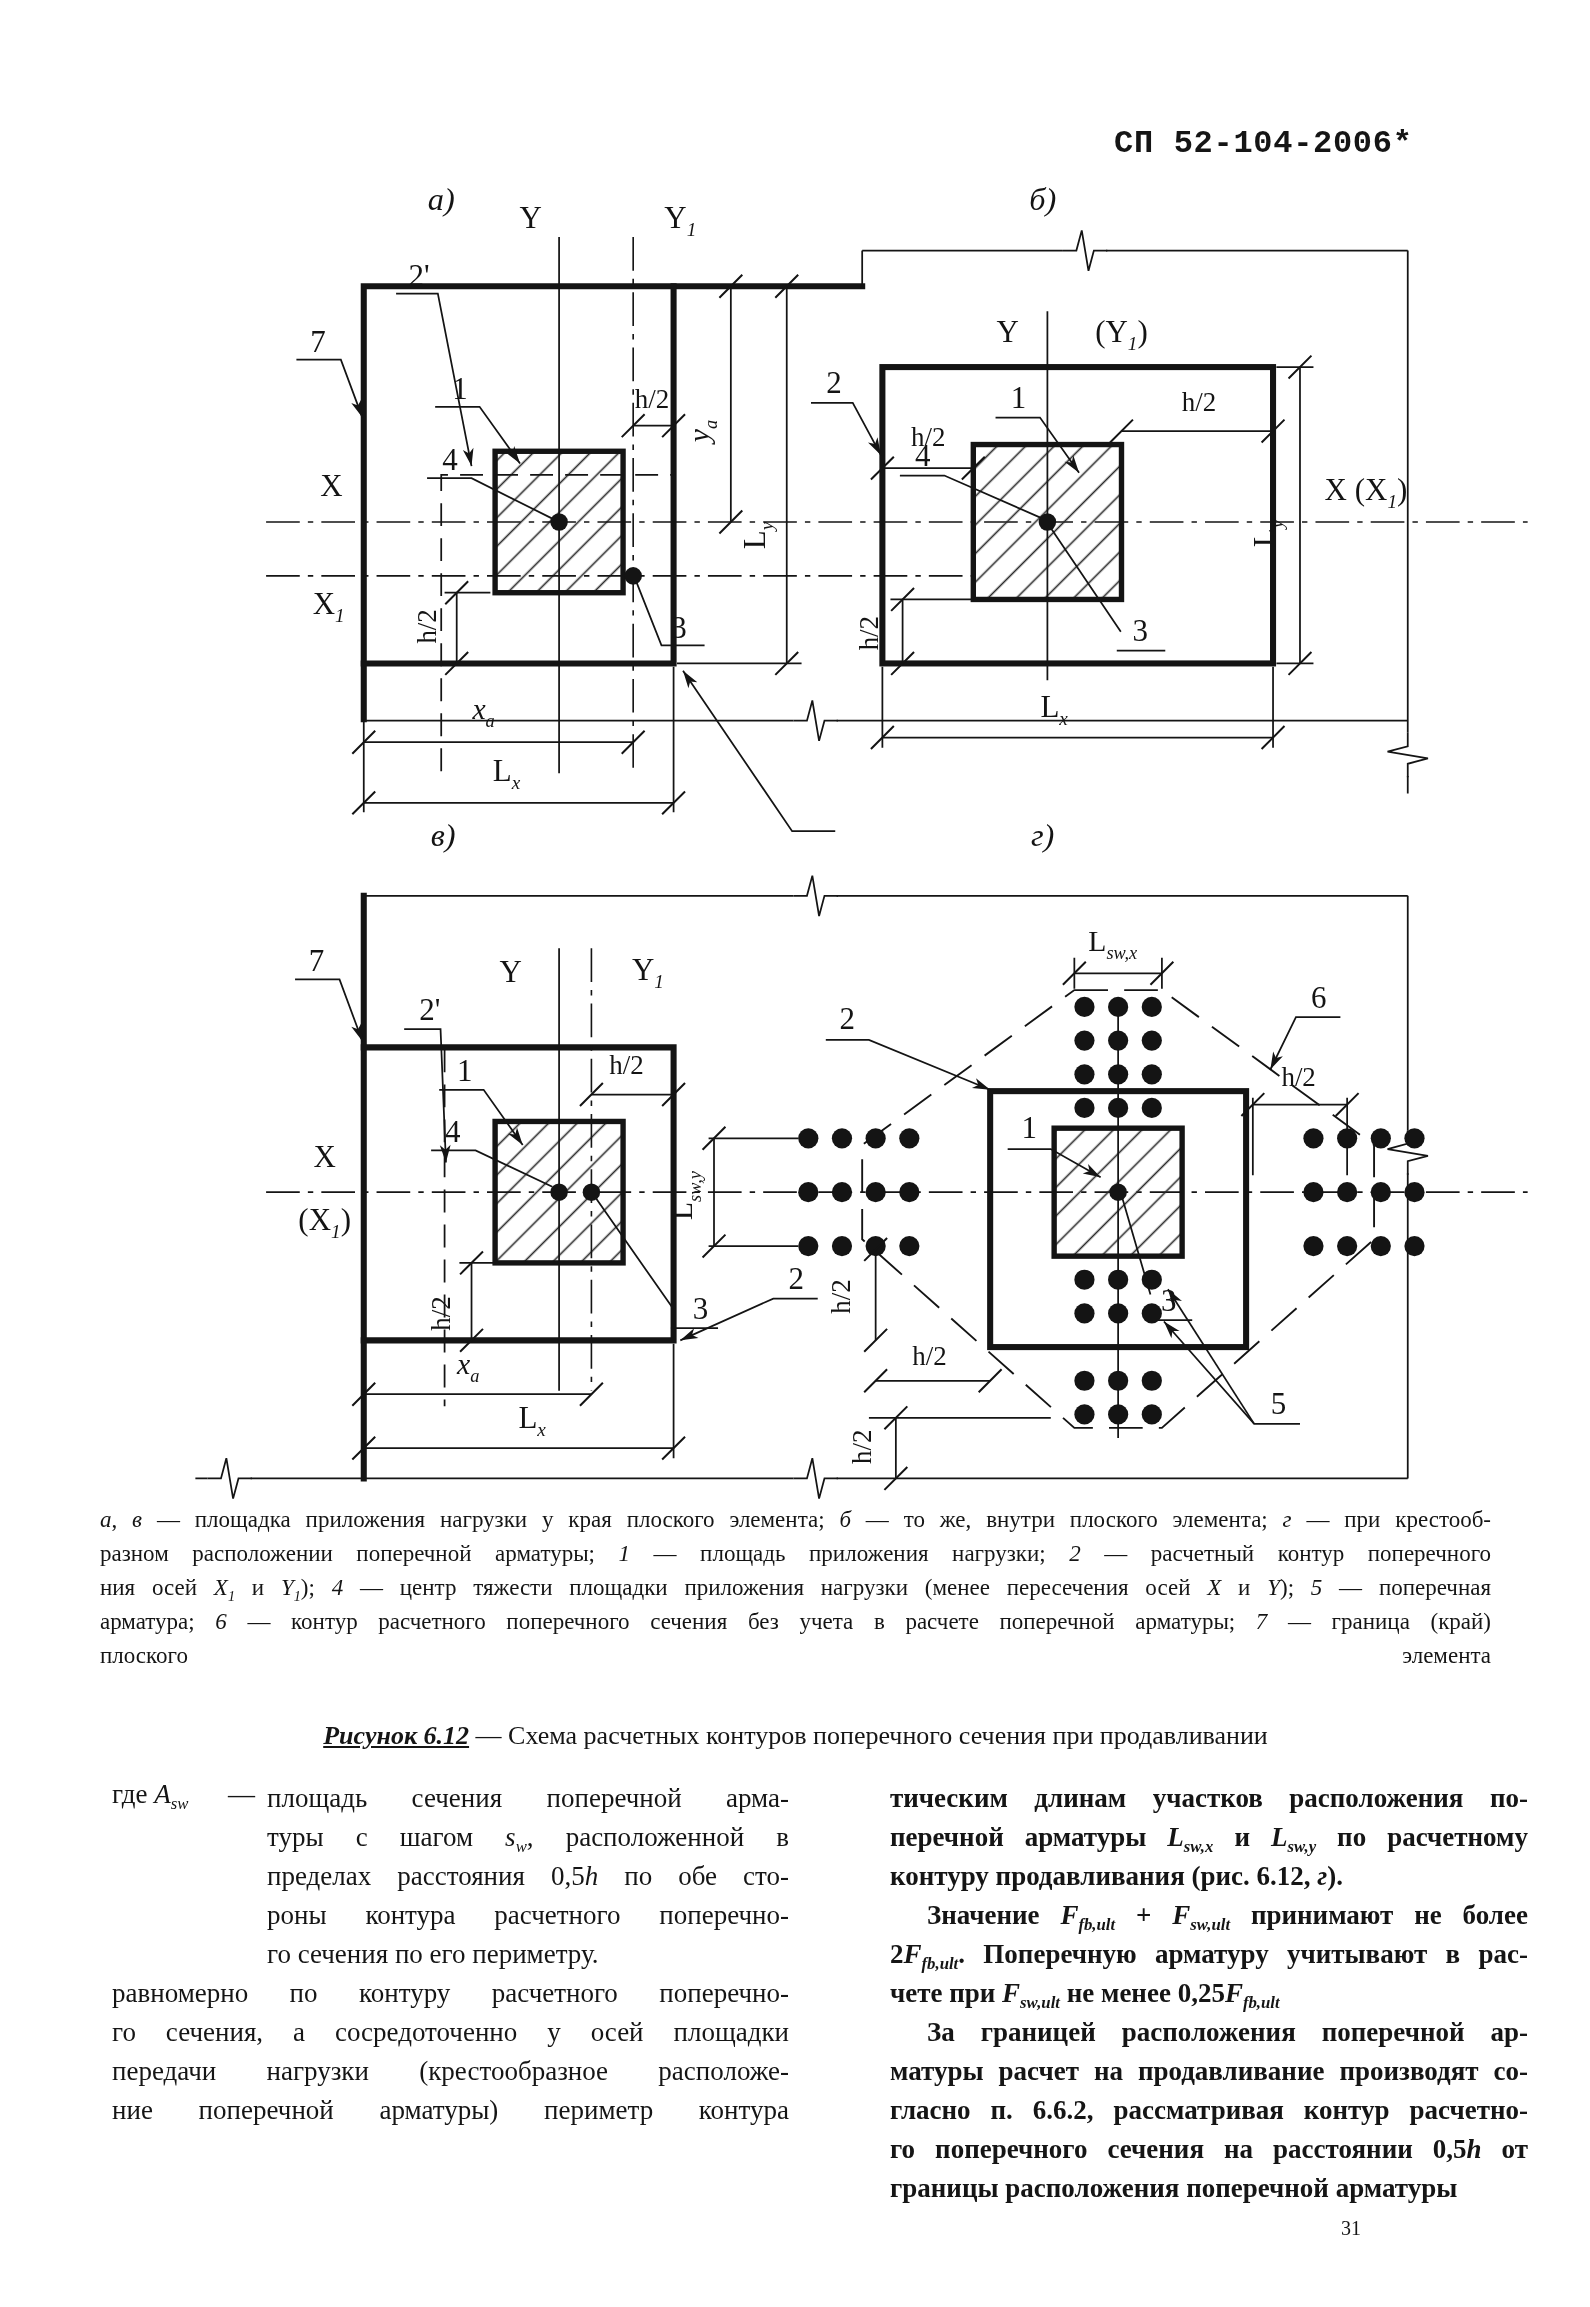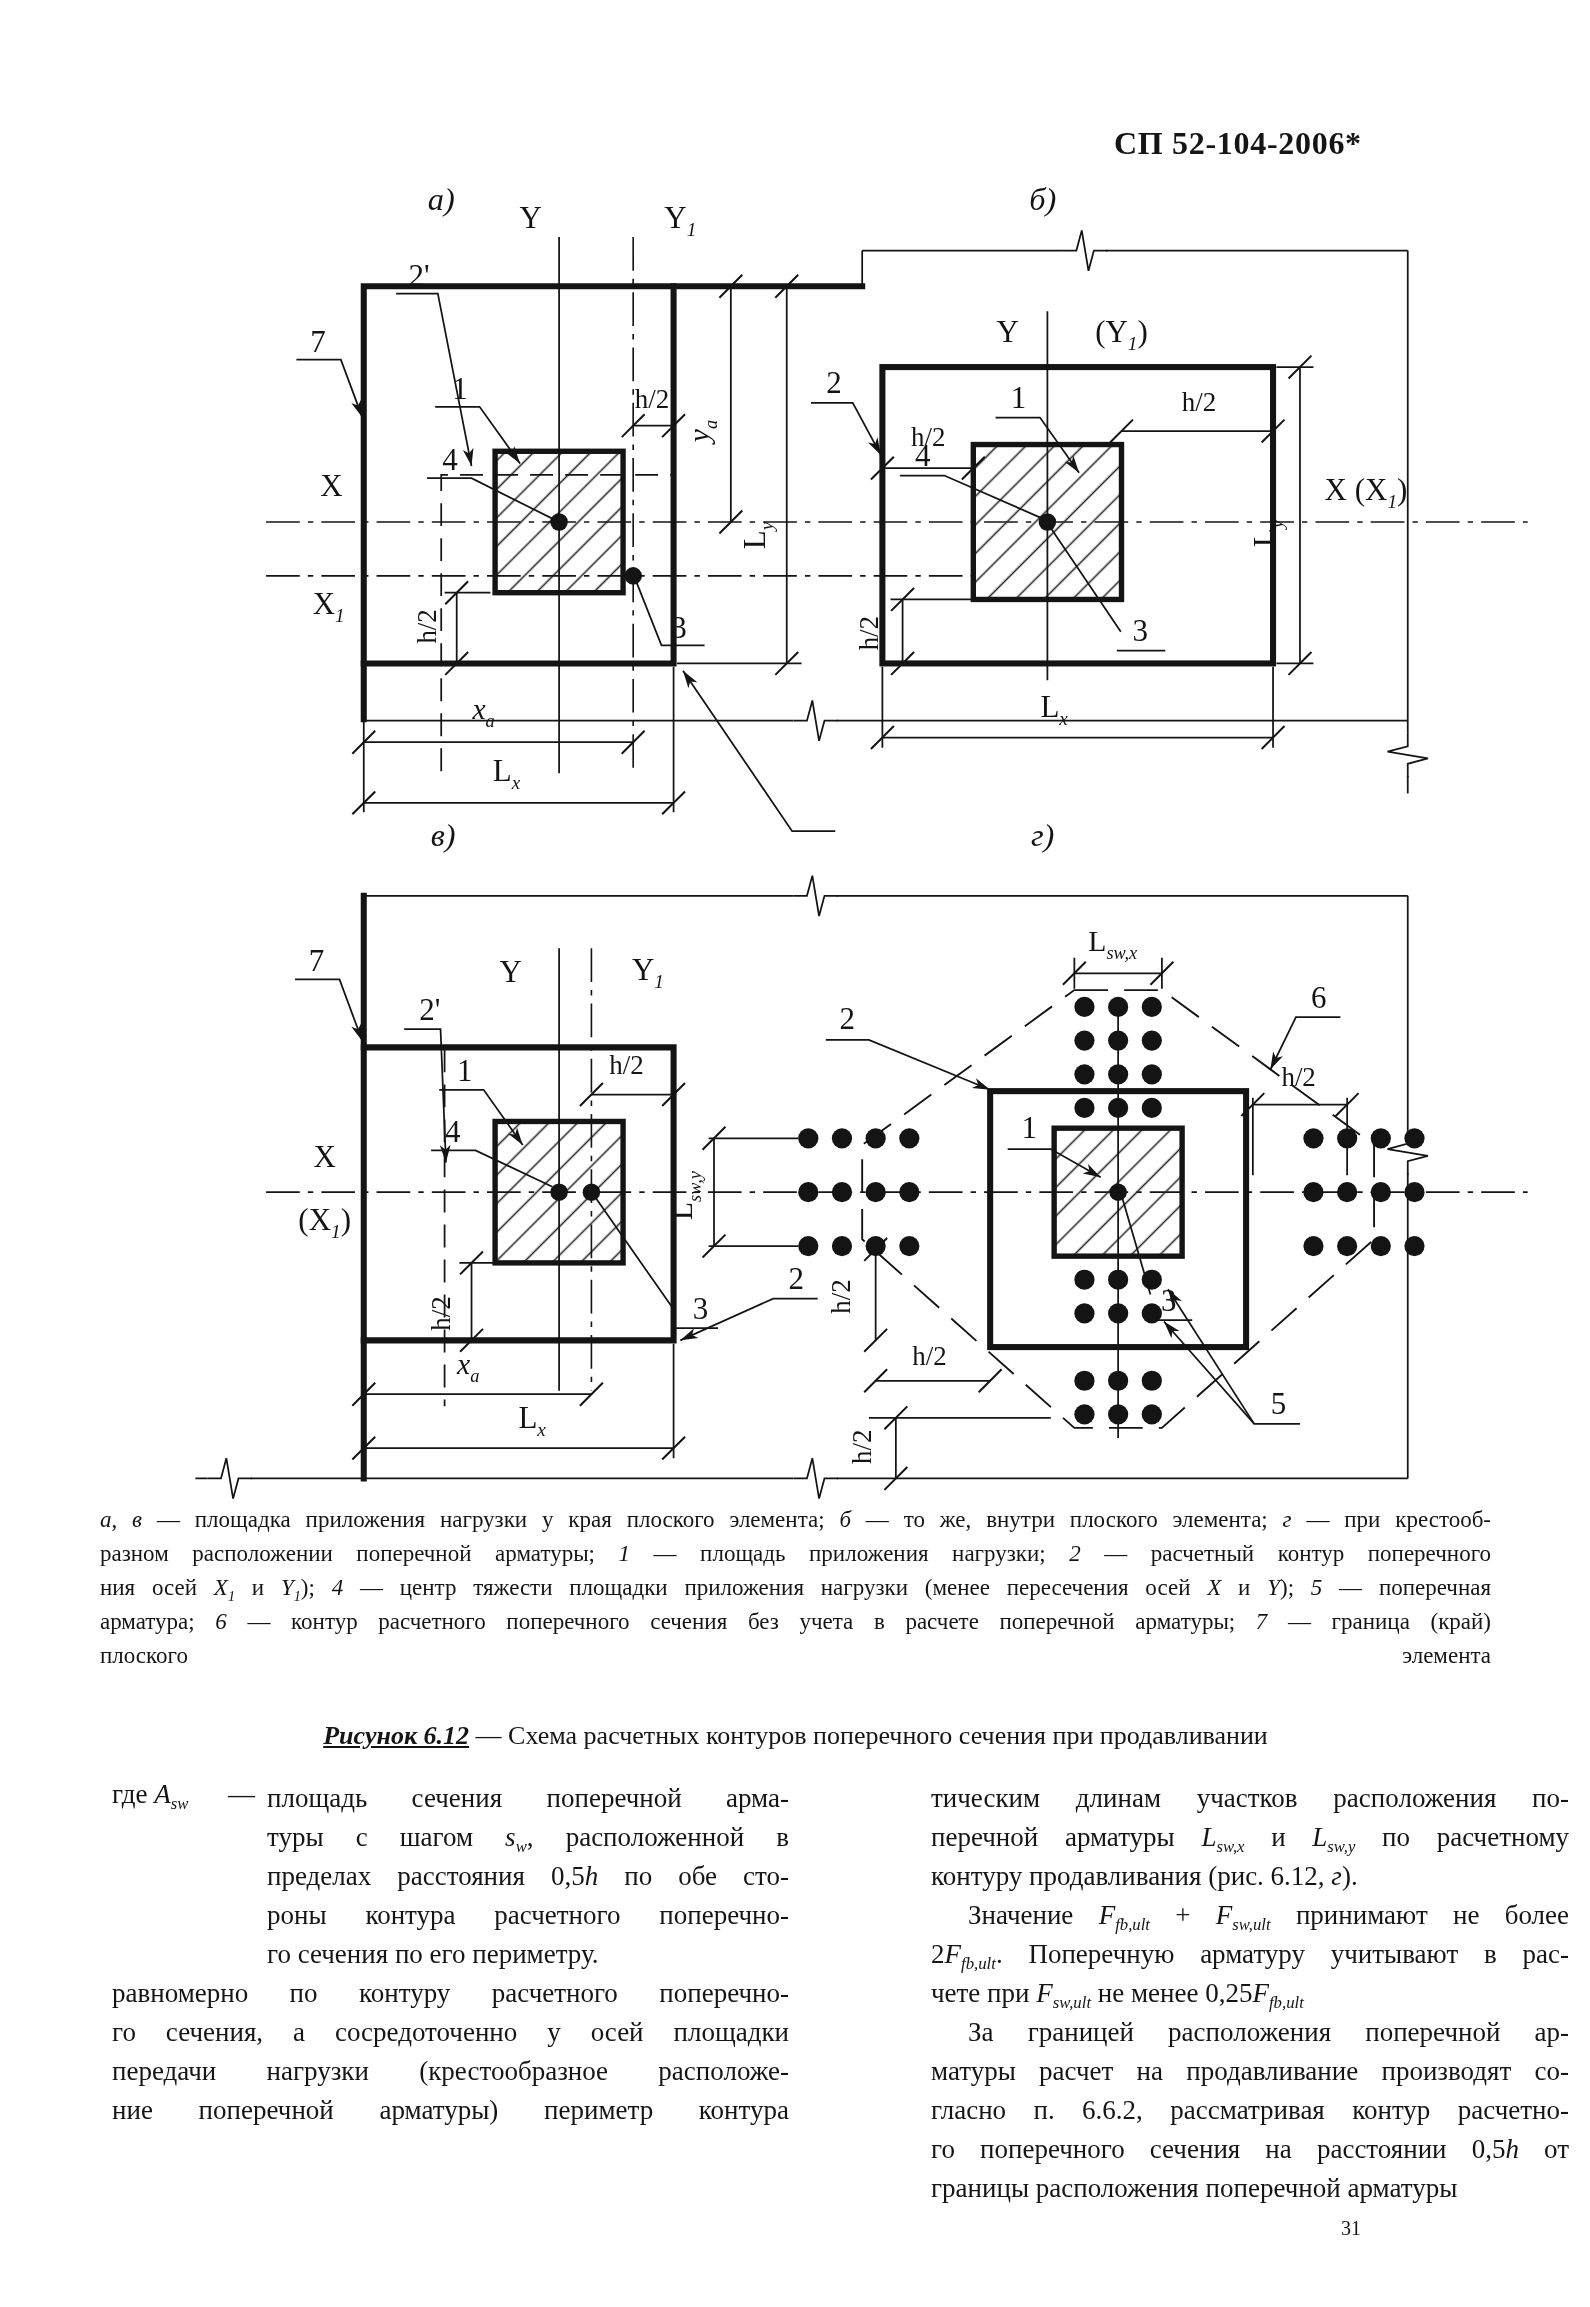--- a/index.html
+++ b/index.html
@@ -1,19 +1,19 @@
 <!DOCTYPE html>
 <html style="font-size:10.8px"><head>
 <meta charset="utf-8">
 <style>
   html,body{margin:0;padding:0;background:#e8e8e8;}
   #page{position:relative;width:1591px;height:2307px;background:#ffffff;
         font-family:"Liberation Serif",serif;color:#151515;overflow:hidden;}
   #hdr{position:absolute;top:125px;left:1114px;width:377px;
-       font-family:Liberation Serif, serif;font-weight:bold;
+       font-family:Liberation Mono, monospace;font-weight:bold;
        font-size:32px;letter-spacing:0.7px;}
   #figsvg{position:absolute;top:0;left:0;}
   
   .tk{stroke:#141414;stroke-width:9;fill:none;stroke-linecap:square}
   .tkre{stroke:#141414;stroke-width:9;fill:none}
   .tn{stroke:#141414;stroke-width:2.6;fill:none}
   .dm{stroke:#141414;stroke-width:2.6;fill:none}
   .tks{stroke:#141414;stroke-width:3;fill:none}
   .dd{stroke:#141414;stroke-width:2.4;fill:none;stroke-dasharray:50 12 8 12}
   .ds{stroke:#141414;stroke-width:2.6;fill:none;stroke-dasharray:34 18}
@@ -23,21 +23,21 @@
   .ld{marker-end:url(#arw)}
   #figsvg text{fill:#141414;font-family:"Liberation Serif",serif;}
   .cg{fill:#141414}
   
   #caption{position:absolute;top:1503px;left:100px;width:1391px;font-size:23px;}
   #caption .line{line-height:34px;}
   #figtitle{position:absolute;top:1721px;left:100px;width:1391px;text-align:center;font-size:26px;}
   .bi{font-weight:bold;font-style:italic;text-decoration:underline;}
   .col{position:absolute;top:1779px;font-size:27px;}
   #col-left{left:112px;width:677px;}
-  #col-right{left:931px;width:638px;}
+  #col-right{left:890px;width:638px;font-weight:bold;}
   .col .line,#caption .line{text-align:justify;text-align-last:justify;}
   .col .line{line-height:39px;}
   .line.ll{text-align-last:left;}
   .line.lc{text-align-last:center;}
   .line.ind{text-indent:37px;}
   sub{font-size:0.62em;font-style:italic;line-height:0;}
   .p1{display:flex;}
   .p1 .h{width:116px;flex:none;white-space:nowrap;}
   .p1 .d{width:39px;flex:none;}
   .p1 .b{flex:1;}

